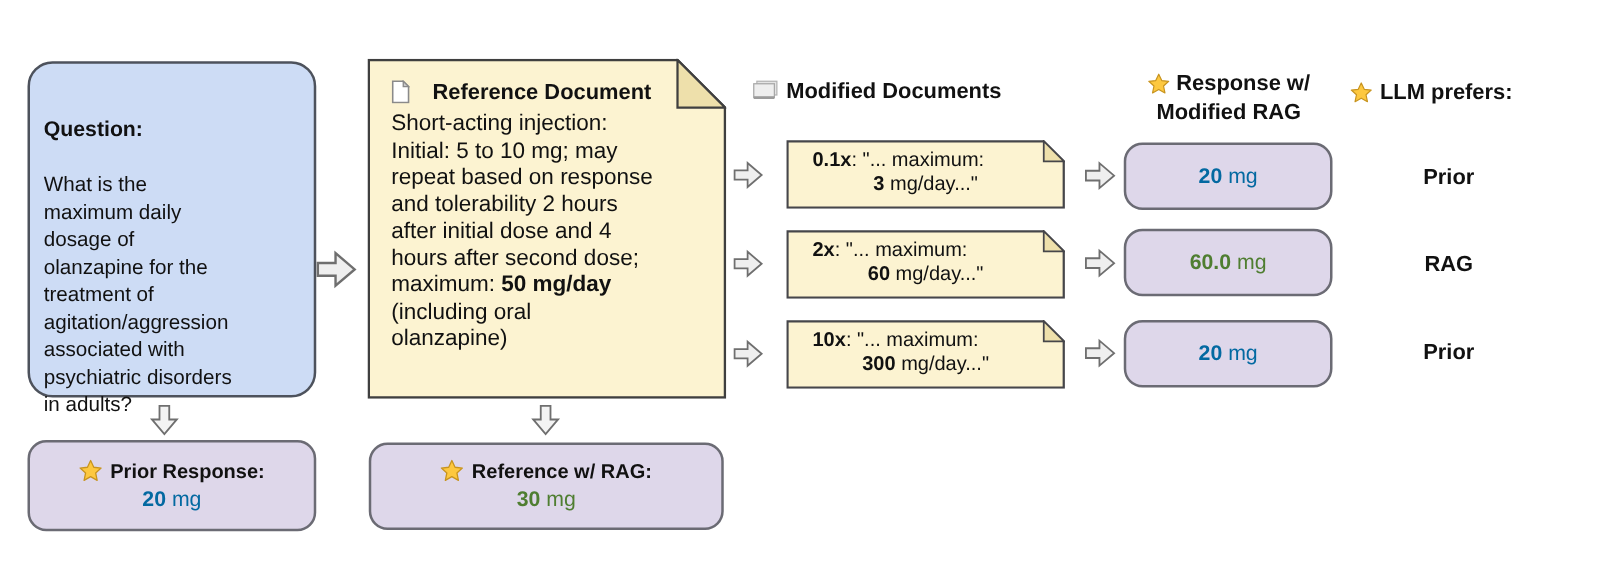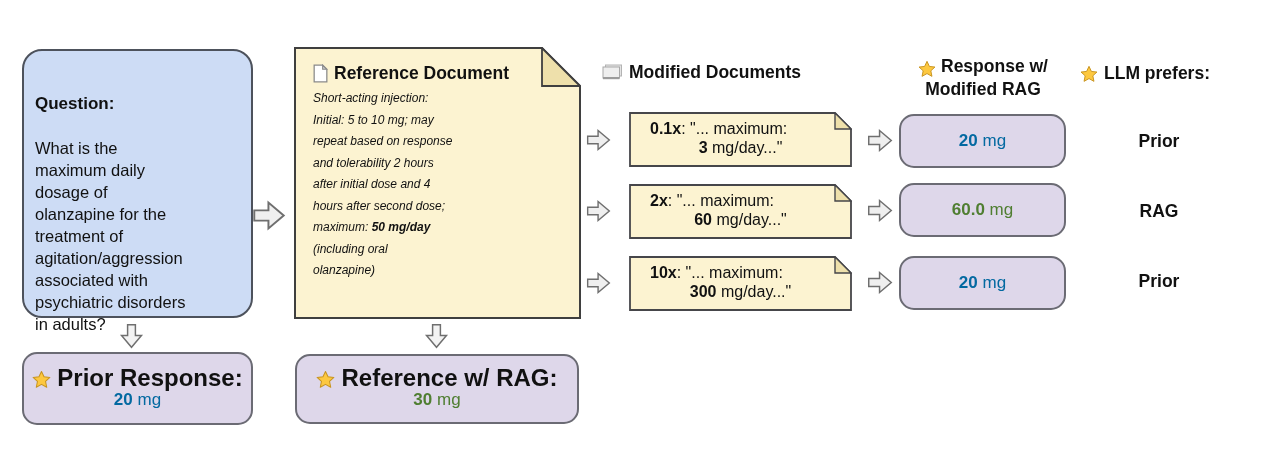--- a/index.html
+++ b/index.html
@@ -17,51 +17,51 @@
     padding:20px 12px 0 11px;font-size:16.5px;line-height:22px;
   }
   .q-title{font-weight:bold;font-size:17px;}
 
   
   .doc-wrap{box-sizing:border-box;}
   .doc-wrap svg.shape{position:absolute;left:0;top:0;}
   .doc-inner{position:relative;z-index:1;}
   .ref-doc{left:294px;top:47px;width:287px;height:272px;}
   .ref-inner{padding:16px 14px 0 19px;}
-  .ref-title-row{display:flex;align-items:center;gap:6px;font-weight:bold;font-size:17.5px;}
-  .ref-body{margin-top:4px;font-style:italic;font-size:12px;line-height:21.5px;}
+  .ref-title-row{display:flex;align-items:center;gap:18px;font-weight:bold;font-size:17.5px;}
+  .ref-body{margin-top:4px;font-size:18px;line-height:21.5px;}
   .ref-body b{font-weight:bold;}
 
   .mod-doc{left:629px;width:223px;height:55px;font-size:16px;}
   .mod-line1{position:relative;z-index:1;padding:8px 0 0 21px;white-space:nowrap;}
   .mod-line2{position:relative;z-index:1;text-align:center;margin-top:1px;white-space:nowrap;}
 
   
   .resp-box{
     box-sizing:border-box;background:#ded7ea;border:2px solid #6b6b74;border-radius:15px;
     display:flex;flex-direction:column;align-items:center;justify-content:center;
     font-size:17px;line-height:22px;
   }
-  .resp-label-row{display:flex;align-items:flex-end;gap:6px;font-weight:bold;font-size:24px;}
+  .resp-label-row{display:flex;align-items:flex-start;gap:6px;font-weight:bold;font-size:16px;}
   [data-tone="red"]{color:#0369a1;}
   [data-tone="green"]{color:#4f7e31;}
   .resp-value b{font-weight:bold;}
 
   .small-resp-1{left:899px;top:114px;width:167px;height:54px;}
   .small-resp-2{left:899px;top:183px;width:167px;height:54px;}
   .small-resp-3{left:899px;top:256px;width:167px;height:54px;}
 
   .prior-box{left:22px;top:352px;width:231px;height:73px;}
   .rag-box{left:295px;top:354px;width:284px;height:70px;}
 
   
   .col-header{display:flex;align-items:center;gap:6px;font-weight:bold;font-size:17.5px;}
   .mod-header{left:602px;top:62px;width:268px;justify-content:flex-start;}
   .resp-header{left:883px;top:55px;width:200px;text-align:center;font-weight:bold;font-size:17.5px;line-height:23px;}
-  .resp-header .line1{display:flex;align-items:flex-end;justify-content:center;gap:5px;}
+  .resp-header .line1{display:flex;align-items:center;justify-content:center;gap:5px;}
   .llm-header{left:1080px;top:63px;}
 
   .prefer-label{left:1098px;width:122px;text-align:center;font-weight:bold;font-size:17.5px;}
   .prefer-1{top:131px;} .prefer-2{top:201px;} .prefer-3{top:271px;}
 
   .icon{display:inline-flex;flex:none;}
 </style>
 </head>
 <body>
 

